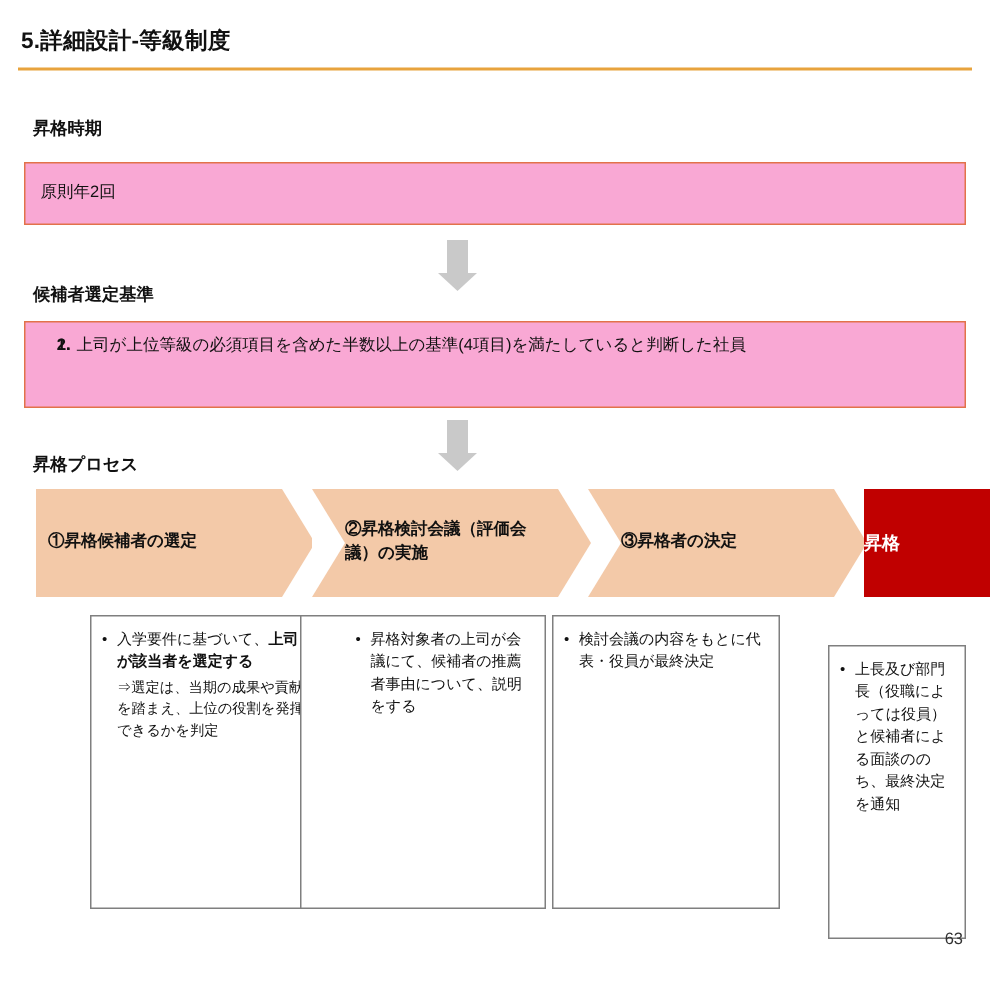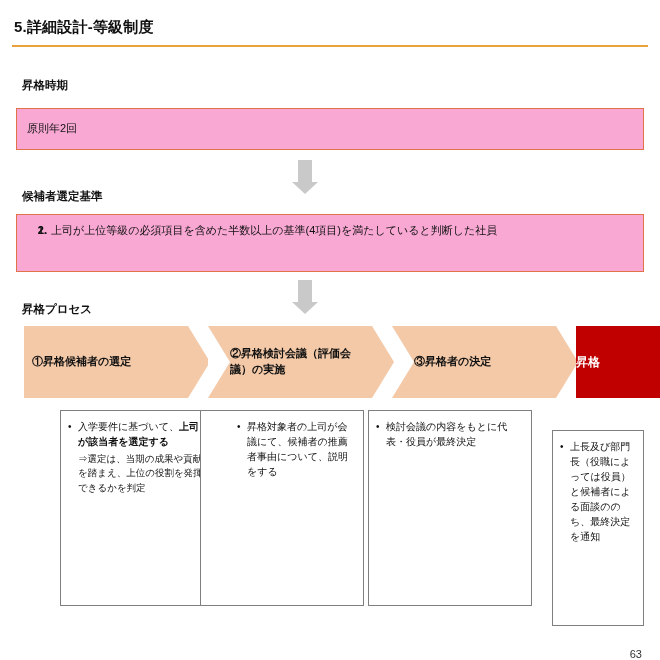--- a/index.html
+++ b/index.html
@@ -195,21 +195,21 @@
     position: absolute;
     top: 410px;
     height: 196px;
     border: 1px solid #7f7f7f;
     background: #ffffff;
     box-sizing: border-box;
     padding: 8px 7px 8px 7px;
   }
   #detail-1 { left: 16px;  width: 151px; margin-left: 44px; }
   #detail-2 { left: 200px; width: 164px; padding-left: 36px; }
-  #detail-3 { left: 368px; width: 164px; }
+  #detail-3 { left: 368px; width: 152px; }
   #detail-4 { left: 552px; width: 92px; margin-top: 20px; }
 
   .bullet-list {
     margin: 0;
     padding: 0;
     list-style: none;
   }
   .bullet-list > li {
     position: relative;
     padding-left: 10px;
@@ -232,21 +232,21 @@
     color: #111111;
     padding-left: 10px;
     margin-top: 1px;
   }
   .b { font-weight: bold; }
 
   
   .page-number {
     position: absolute;
     right: 18px;
-    bottom: 0;
+    bottom: 28px;
     font-size: 11px;
     color: #333333;
   }
 </style>
 </head>
 <body>
 
 <div class="slide-title">5.詳細設計-等級制度</div>
 <div class="title-rule"></div>
 

